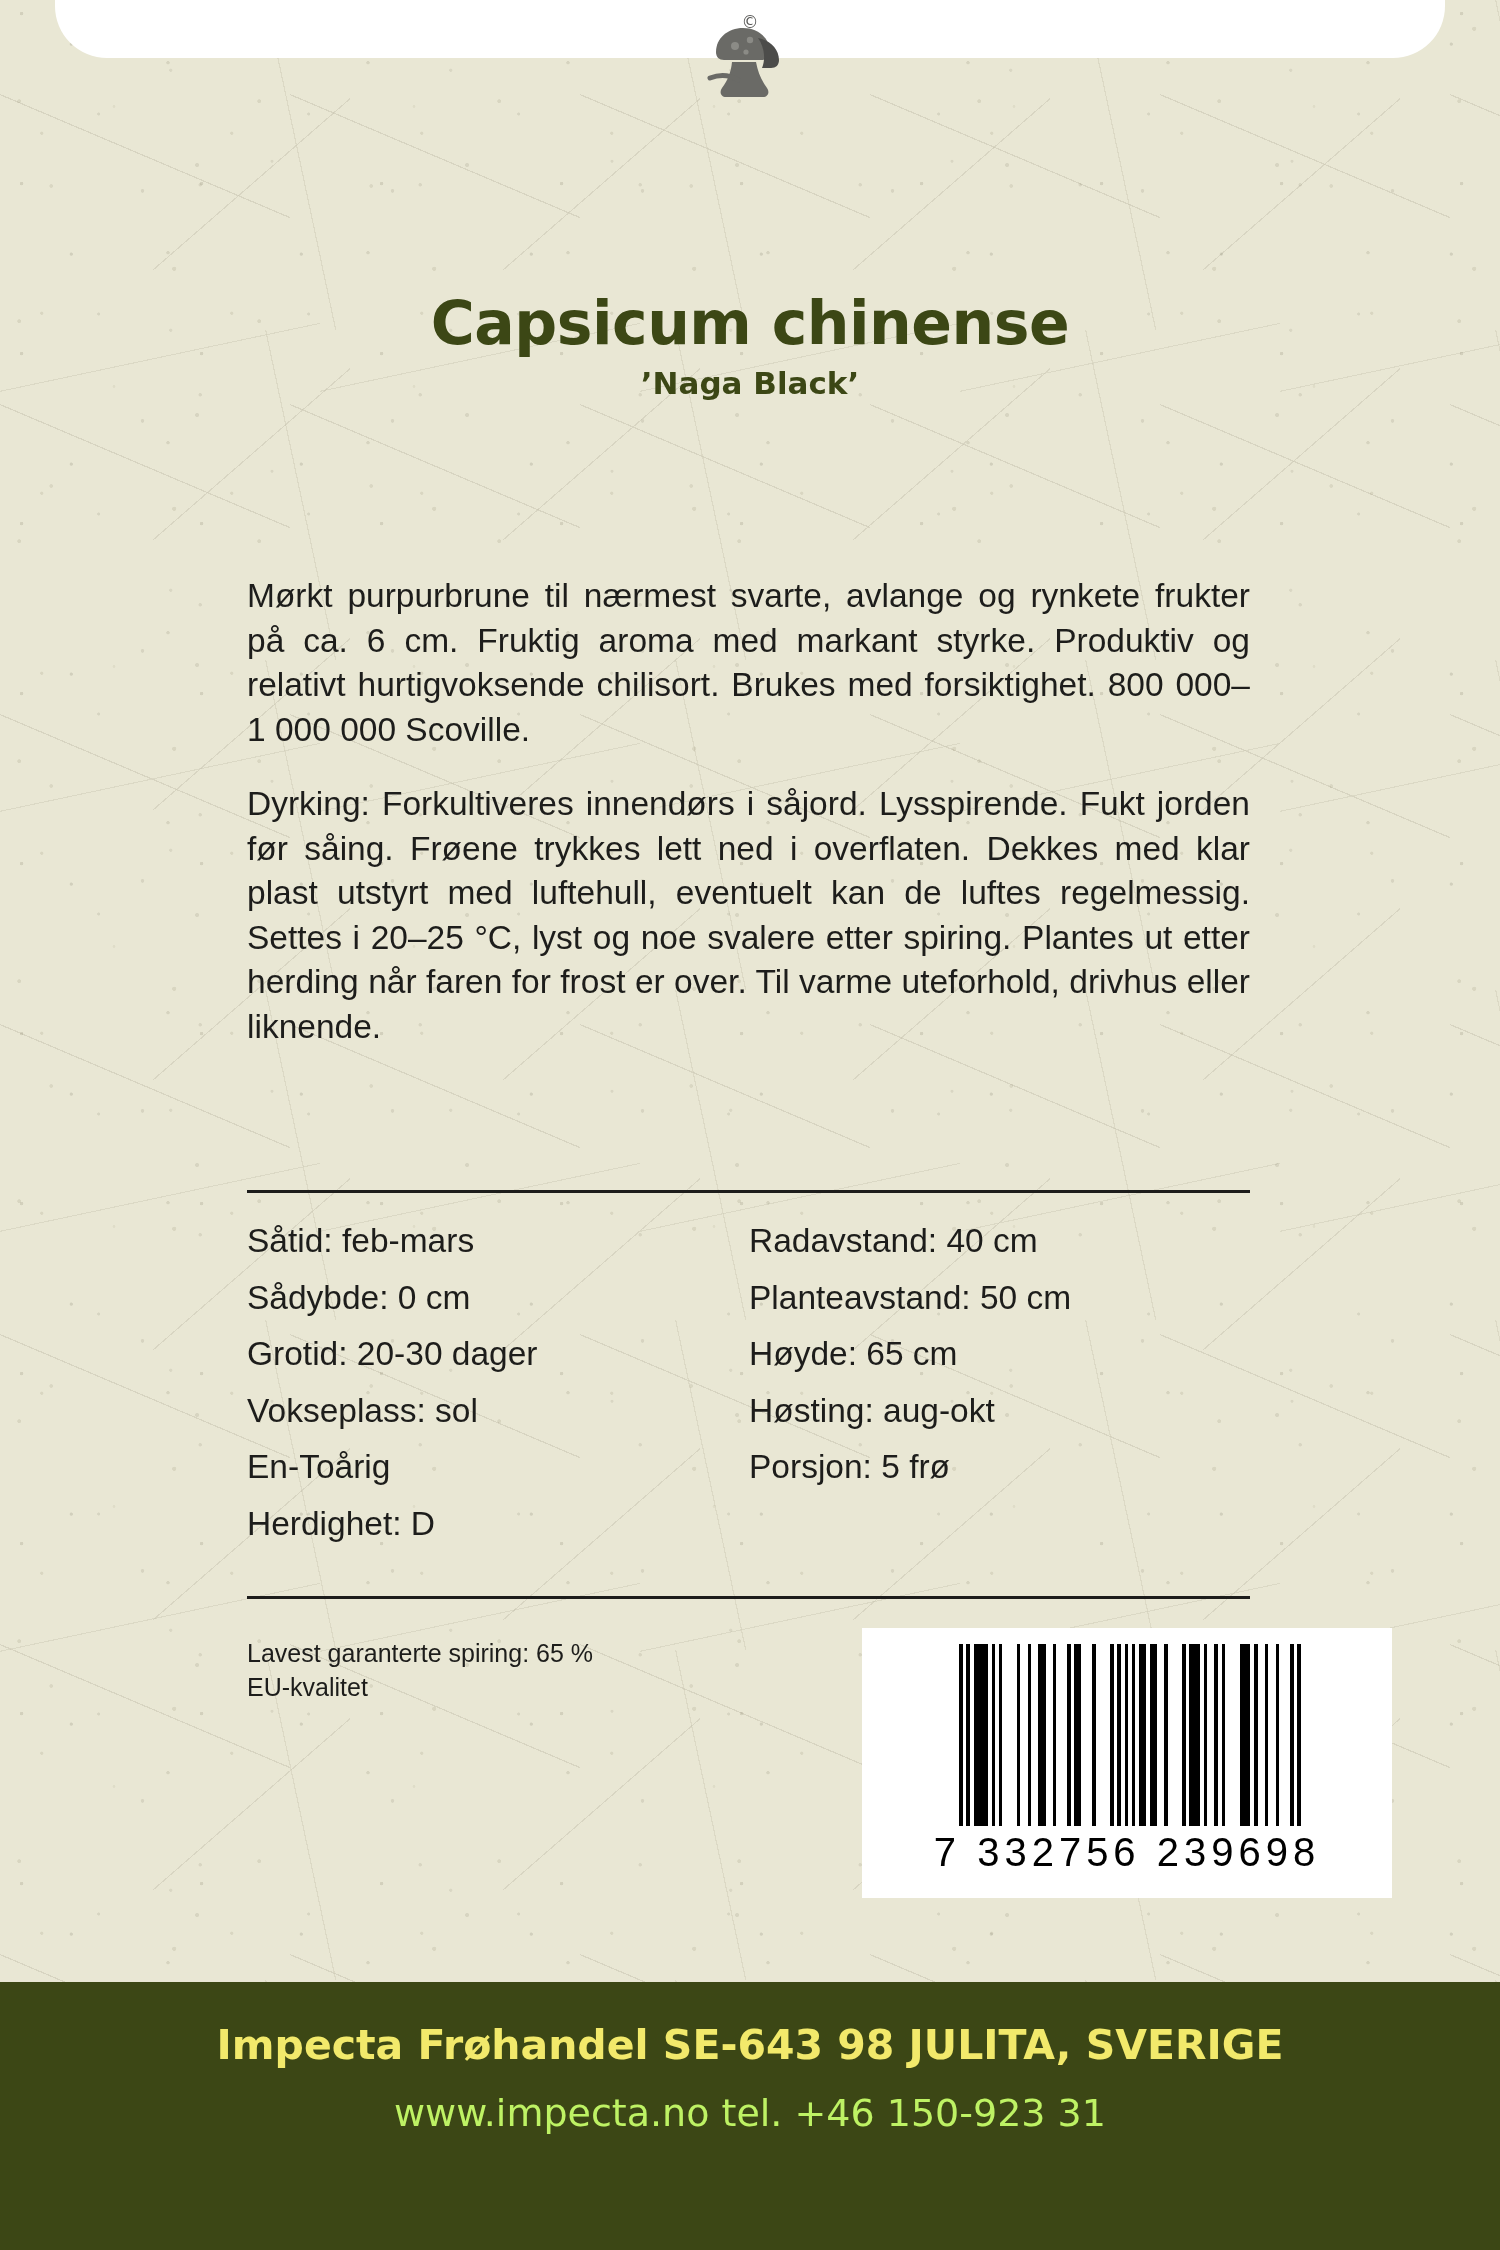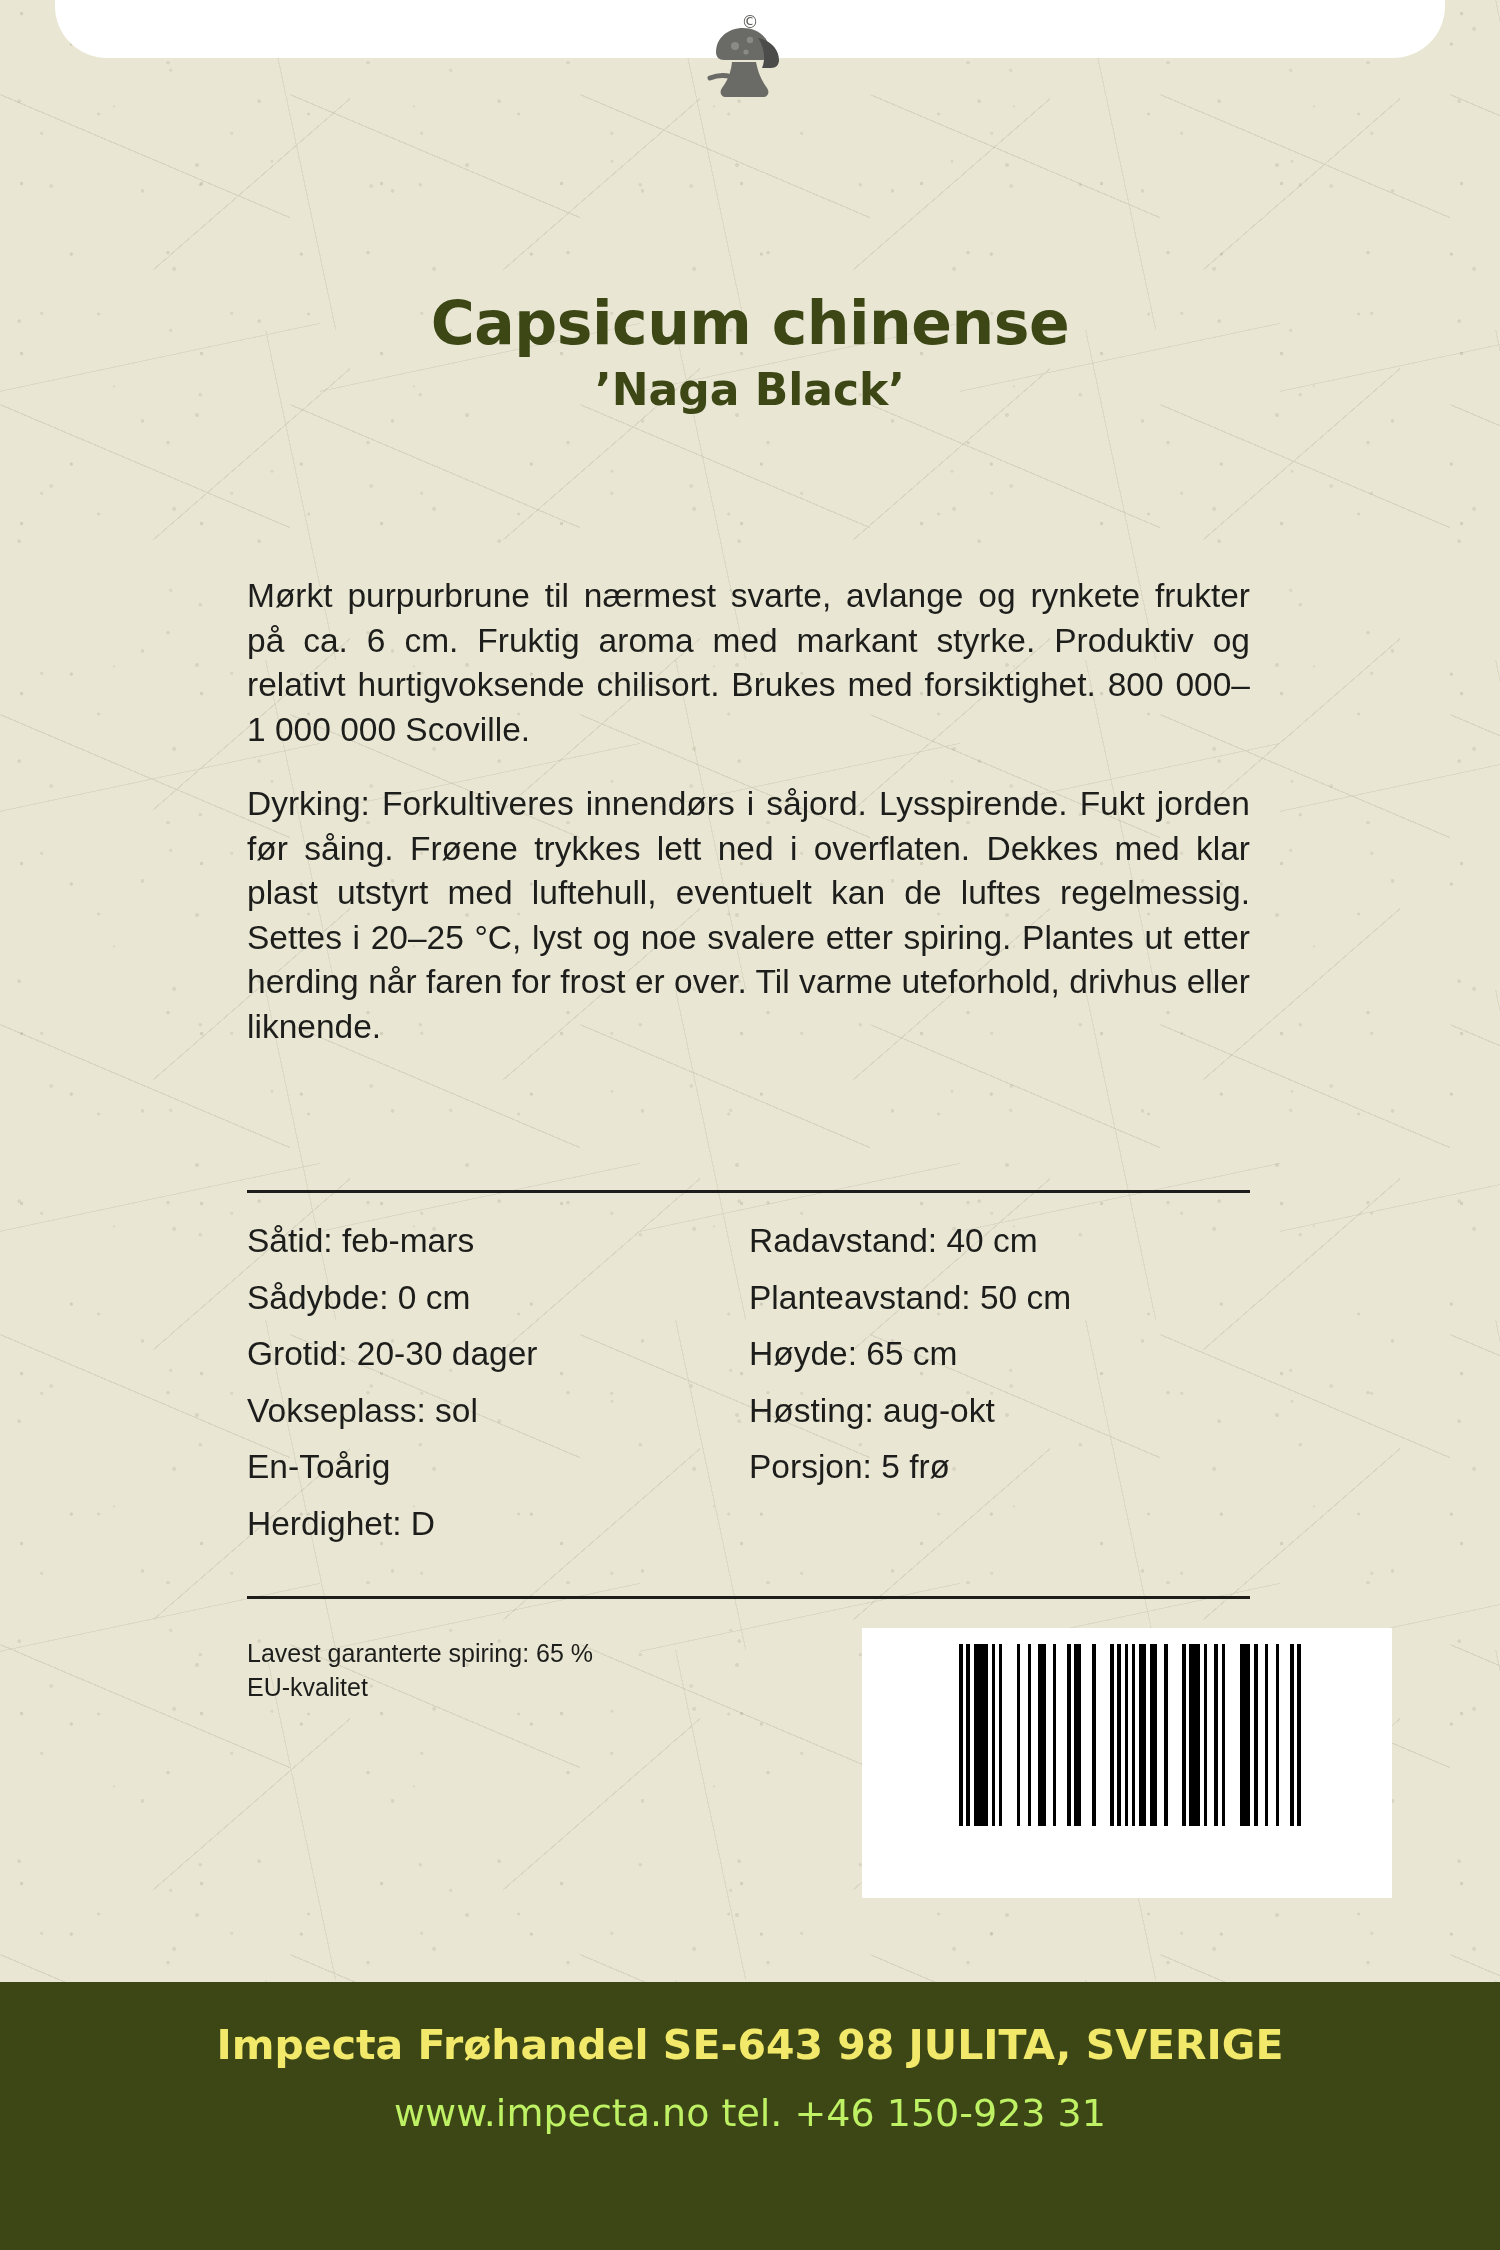--- a/index.html
+++ b/index.html
@@ -103,21 +103,21 @@
     font-family: "DejaVu Sans", sans-serif;
     font-weight: bold;
     font-size: 60px;
     letter-spacing: -0.5px;
     color: #3c4715;
     line-height: 1.05;
   }
   #cultivar {
     font-family: "DejaVu Sans", sans-serif;
     font-weight: bold;
-    font-size: 44px;
+    font-size: 31px;
     color: #3c4715;
     margin-top: 12px;
     line-height: 1.05;
   }
 
   #body-text {
     position: absolute;
     top: 574px;
     left: 247px;
     width: 1003px;
@@ -361,20 +361,21 @@
           <div class="bar" style="width: 3.6px;"></div>
           <div class="sp" style="width: 7.2px;"></div>
           <div class="bar" style="width: 3.6px;"></div>
           <div class="sp" style="width: 7.2px;"></div>
           <div class="bar" style="width: 3.6px;"></div>
           <div class="sp" style="width: 10.8px;"></div>
           <div class="bar" style="width: 3.6px;"></div>
           <div class="sp" style="width: 3.6px;"></div>
           <div class="bar" style="width: 3.6px;"></div>
         </div>
+      <div id="barcode-digits">7 332756 239698</div>
     </div>
 
   </div>
 
   <div id="footer">
     <div id="footer-line1">Impecta Frøhandel SE-643 98 JULITA, SVERIGE</div>
     <div id="footer-line2">www.impecta.no tel. +46 150-923 31</div>
   </div>
 
 </div>

